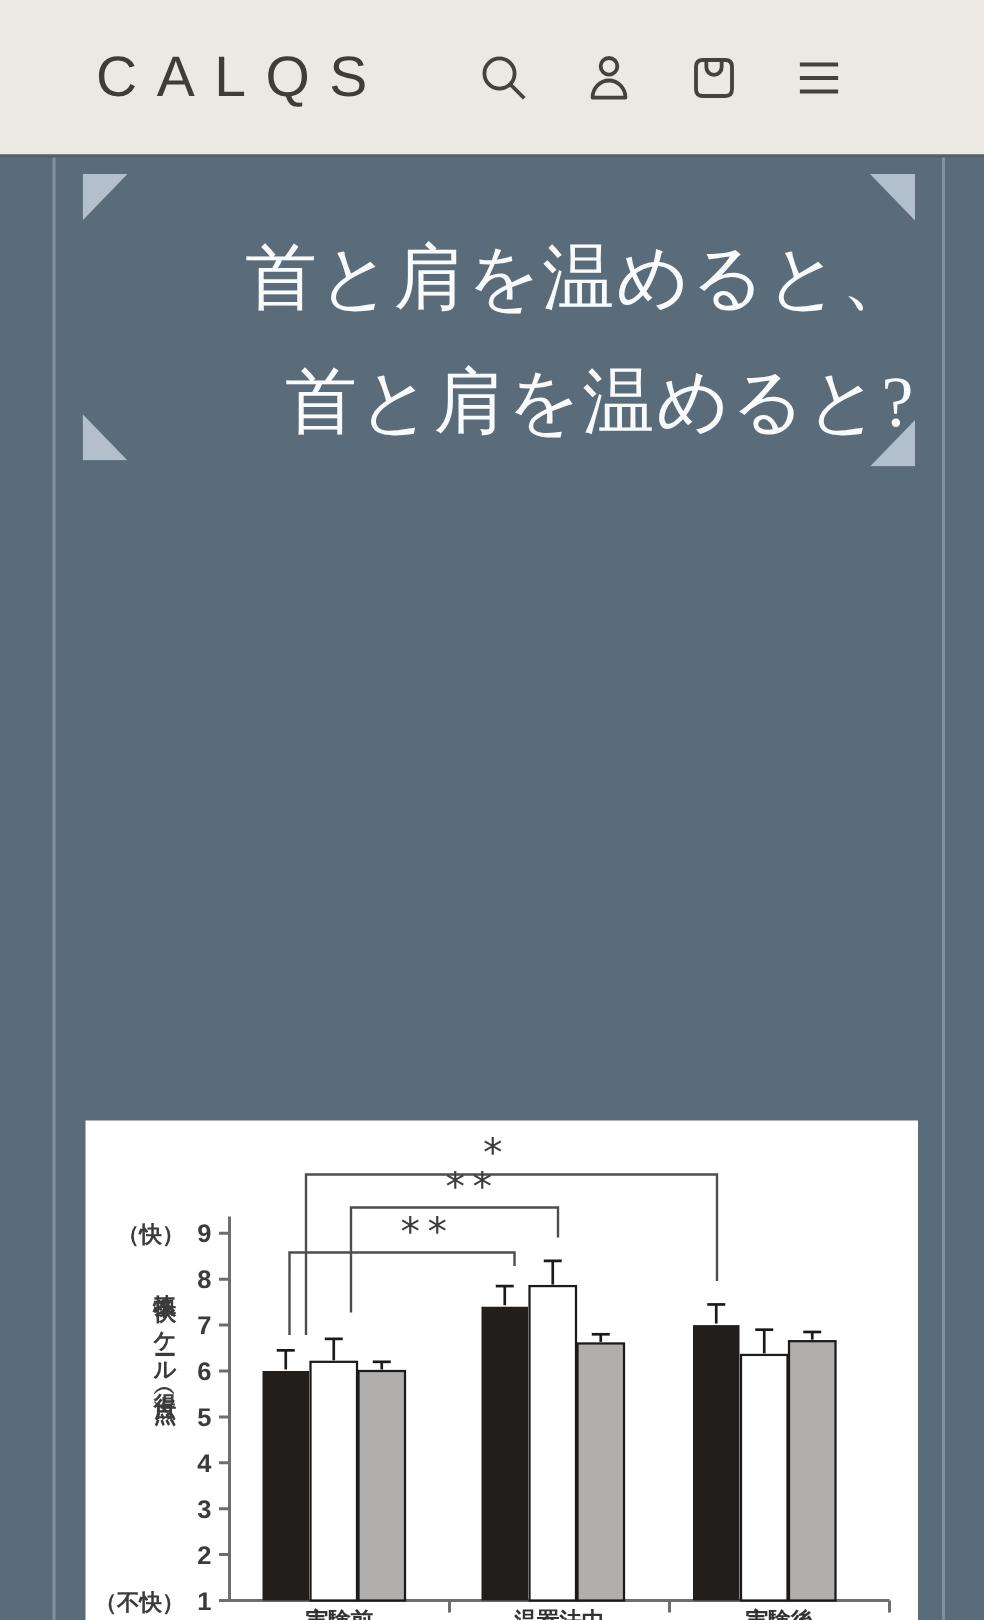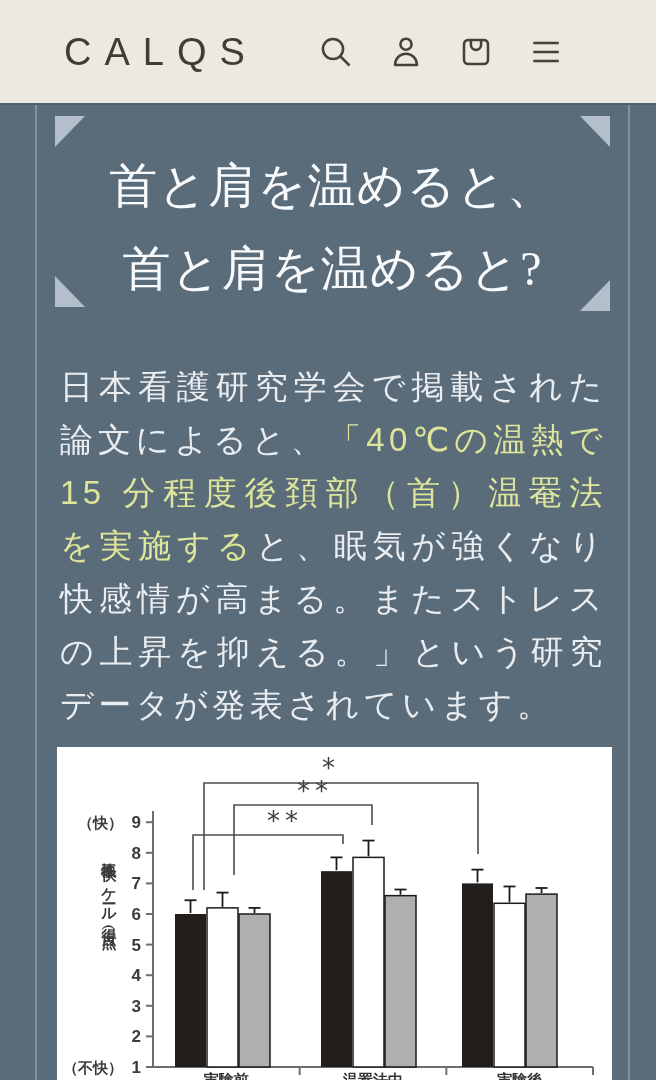--- a/index.html
+++ b/index.html
@@ -35,21 +35,21 @@
   .vline.right{left:628px;}
 
   
   .hero{position:absolute;left:55px;top:10px;width:555px;height:196px;}
   .corner{position:absolute;width:30px;height:31px;background:#b3bfca;}
   .corner.tl{left:0;top:1px;clip-path:polygon(0 0,100% 0,0 100%);}
   .corner.tr{right:0;top:1px;clip-path:polygon(0 0,100% 0,100% 100%);}
   .corner.bl{left:0;bottom:4px;clip-path:polygon(0 0,0 100%,100% 100%);}
   .corner.br{right:0;bottom:0;clip-path:polygon(100% 0,100% 100%,0 100%);}
   .headline{
-    margin:0;padding-top:29px;text-align:center;
+    margin:0;padding-top:29px;text-align:right;
     font-family:"Liberation Serif","DejaVu Serif",serif;font-weight:500;
     font-size:48px;line-height:83px;letter-spacing:1px;color:#f8fafc;
   }
 
   
   .para{
     position:absolute;left:60px;top:222px;width:547px;
     font-size:33px;line-height:53px;letter-spacing:4.5px;
     color:#e9edf0;text-align:justify;
   }
@@ -115,21 +115,20 @@
       <span class="corner tl"></span>
       <span class="corner tr"></span>
       <span class="corner bl"></span>
       <span class="corner br"></span>
       <h1 class="headline">
         <span>首と肩を温めると、</span><br>
         <span>首と肩を温めると?</span>
       </h1>
     </div>
 
-    <p class="para"><span>日本看護研究学会で掲載された論文によると、</span><span class="hl">「40℃の温熱で15 分程度後頚部（首）温罨法を実施する</span><span>と、眠気が強くなり快感情が高まる。またストレスの上昇を抑える。」という研究データが発表されています。</span></p>
 
     <div class="chart-panel">
       <svg id="chart-svg" width="555" height="335" viewBox="0 0 555 335">
           <path d="M147 143 V36 H421 V107" stroke="#4d4d4d" stroke-width="1.6" fill="none"></path>
           <text x="274" y="30" text-anchor="middle" class="sig">*</text>
           <path d="M177 128 V58 H315 V78" stroke="#4d4d4d" stroke-width="1.6" fill="none"></path>
           <text x="258" y="53" text-anchor="middle" class="sig">**</text>
           <path d="M136 143 V88 H286 V97" stroke="#4d4d4d" stroke-width="1.6" fill="none"></path>
           <text x="228" y="83" text-anchor="middle" class="sig">**</text>
           <path d="M96 64 V320 H536" stroke="#6e6e6e" stroke-width="2" fill="none"></path>

